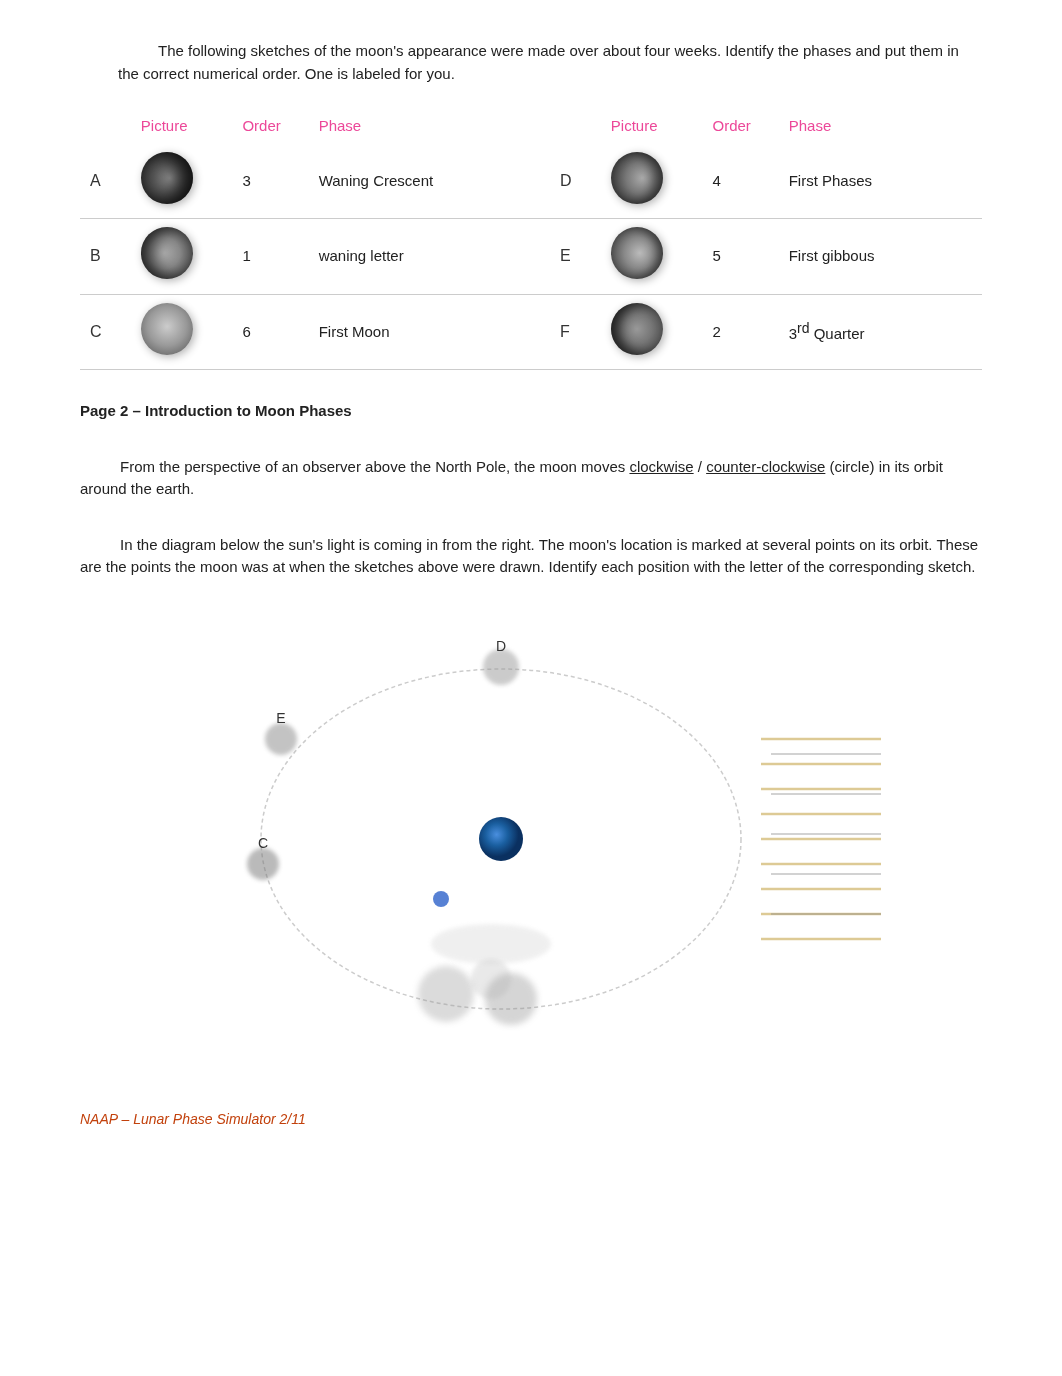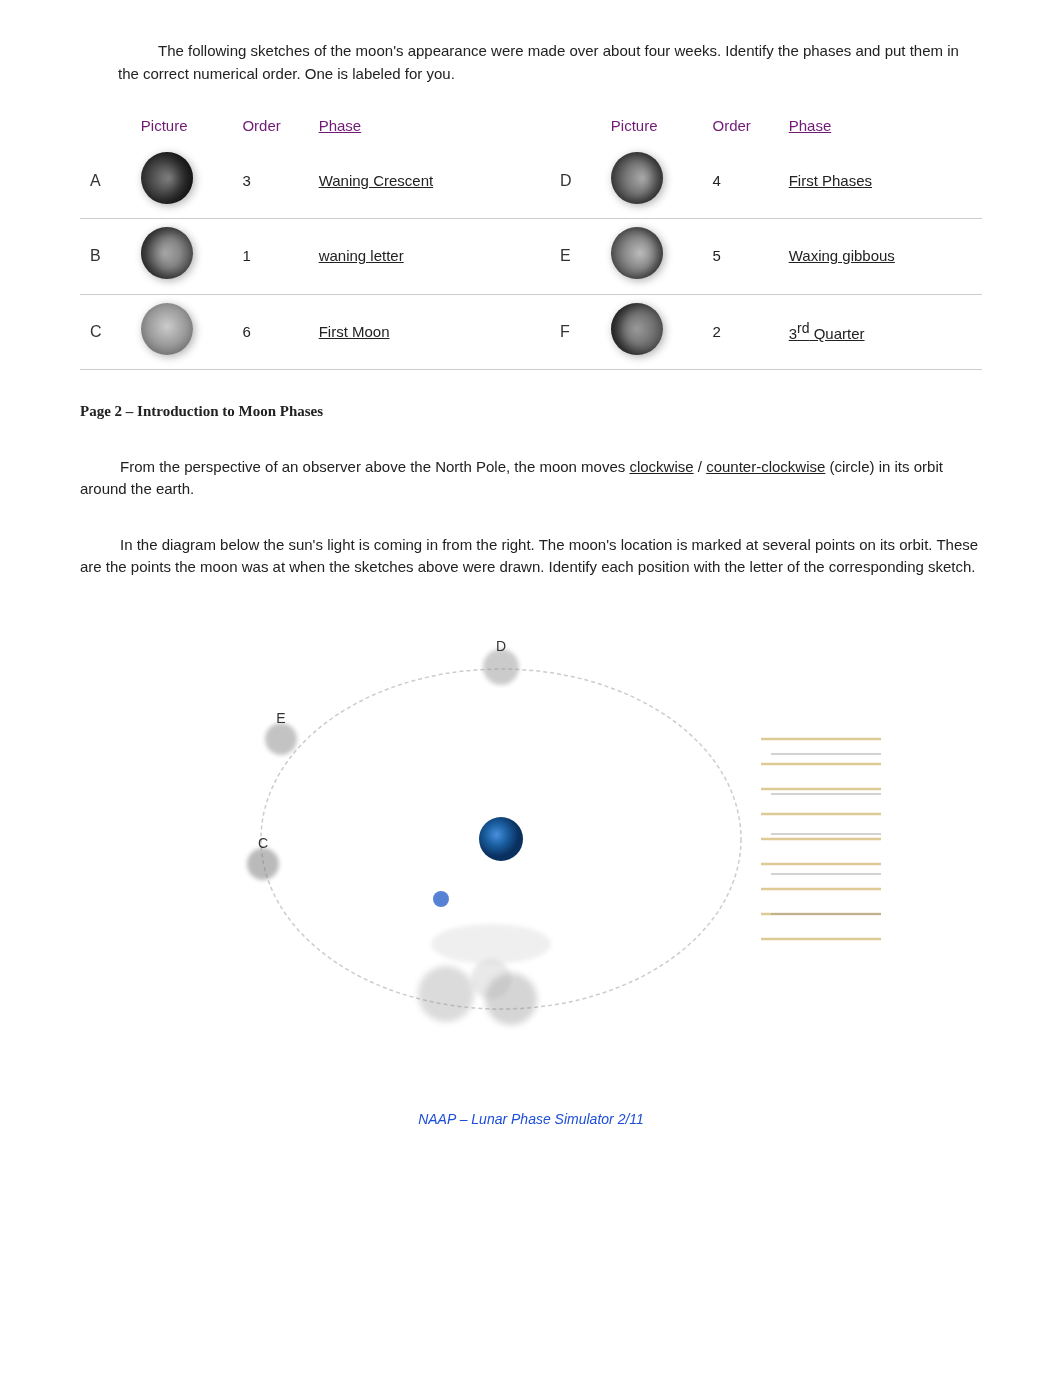--- a/index.html
+++ b/index.html
@@ -23,41 +23,40 @@
     
     .moon-table {
       width: 100%;
       border-collapse: collapse;
       margin-bottom: 30px;
     }
     .moon-table th {
       font-weight: normal;
       padding: 6px 10px;
       text-align: left;
-      color: #701a75;
+      color: #ec4899;
     }
     .moon-table td {
       padding: 8px 10px;
       vertical-align: middle;
       border-bottom: 1px solid #ccc;
     }
     .moon-table .label-col {
       width: 40px;
       font-size: 16px;
       color: #333;
     }
     .moon-table .pic-col {
       width: 80px;
     }
     .moon-table .order-col {
       width: 60px;
     }
     .moon-table .phase-col {
       width: 160px;
-      text-decoration: underline;
     }
 
     
     .moon-shape {
       width: 52px;
       height: 52px;
       position: relative;
       display: inline-block;
     }
 
@@ -121,21 +120,20 @@
     }
     .phase-text.typed {
       font-family: Arial, sans-serif;
     }
 
     
     .page2-header {
       font-weight: bold;
       margin-bottom: 16px;
       margin-top: 4px;
-      font-family: Liberation Serif, serif;
     }
     .page2-para {
       text-indent: 40px;
       margin-bottom: 8px;
       margin-top: 33px;
     }
     .underline-text {
       text-decoration: underline;
     }
 
@@ -150,25 +148,24 @@
     
     .orbit-svg {
       position: absolute;
       top: 0; left: 0;
       width: 100%;
       height: 100%;
     }
 
     
     .footer {
-      text-align: center;
       margin-top: 28px;
       font-style: italic;
       font-size: 14px;
-      color: #1d4ed8;
+      color: #c2410c;
     }
 
     .superscript { font-size: 14px; vertical-align: super; }
 
     .col-divider {
       width: 30px;
     }
   </style>
 </head>
 <body>
@@ -220,21 +217,21 @@
       <td class="phase-col">
         <span class="phase-text typed">waning letter</span>
       </td>
       <td class="col-divider"></td>
       <td class="label-col">E</td>
       <td class="pic-col">
         <div class="moon-shape moon-e"></div>
       </td>
       <td class="order-col">5</td>
       <td class="phase-col">
-        <span class="phase-text">Waxing gibbous</span>
+        <span class="phase-text">First gibbous</span>
       </td>
     </tr>
 
     <tr>
       <td class="label-col">C</td>
       <td class="pic-col">
         <div class="moon-shape moon-c"></div>
       </td>
       <td class="order-col">6</td>
       <td class="phase-col">

